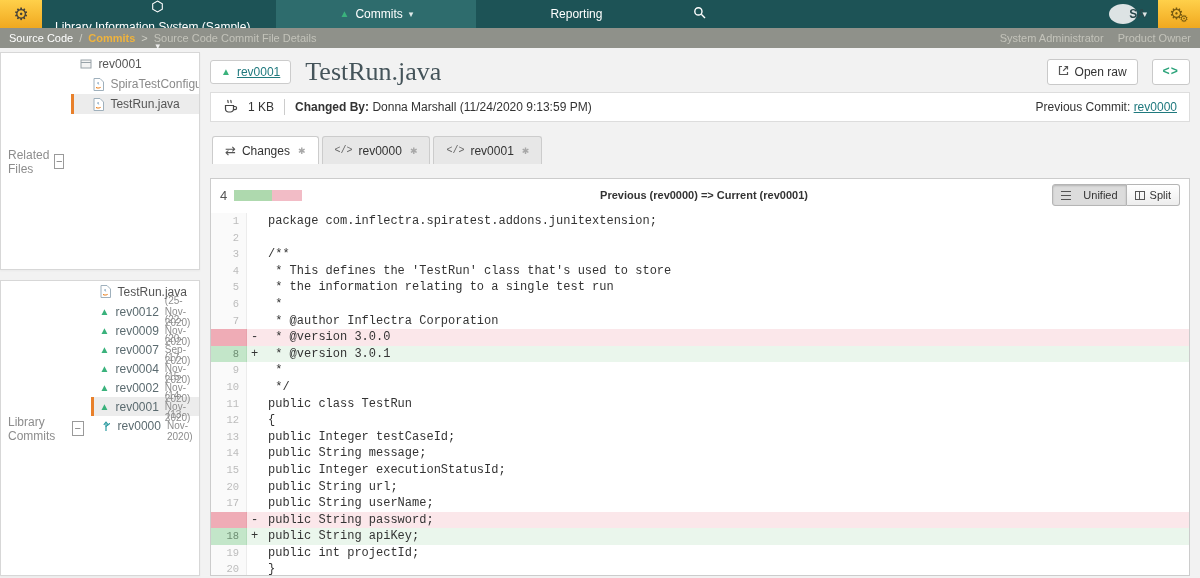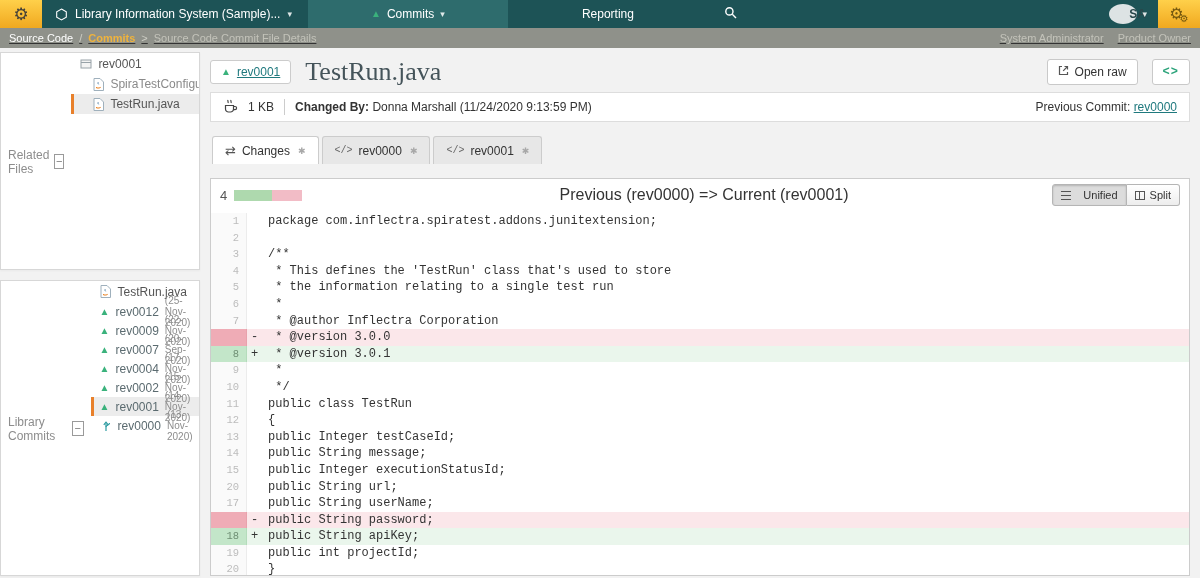--- a/index.html
+++ b/index.html
@@ -10,39 +10,39 @@
   }
   .app { width: 1200px; height: 578px; display: flex; flex-direction: column; }
   .spacer { flex: 1; }
 
   
   .topnav { height: 28px; flex: 0 0 auto; background: var(--nav-bg, #1d5356);
     display: flex; align-items: stretch; color: #fff; font-size: 12px; }
   .logo { width: 42px; background: linear-gradient(180deg, #ffd04a, #f0a81f);
     display: flex; align-items: center; justify-content: center; cursor: pointer; }
   .logo-glyph { color: #454138; font-size: 17px; line-height: 1; }
-  .workspace { display: flex; align-items: center; gap: 7px; padding: 0 16px 0 13px; cursor: pointer; }
+  .workspace { display: flex; align-items: center; gap: 7px; padding: 0 16px 0 13px; cursor: pointer; flex-direction: column; }
   .hex-ic { display: flex; }
   .caret { font-size: 9px; opacity: .85; }
   .navtab { width: 200px; display: flex; align-items: center; justify-content: center;
     gap: 6px; cursor: pointer; }
   .navtab.active { background: var(--nav-active, #2e6c6d); }
   .tri { color: var(--accent-green, #3ab27c); font-size: 10px; line-height: 1; }
   .searchbtn { width: 46px; display: flex; align-items: center; justify-content: center; cursor: pointer; }
   .avatar-wrap { display: flex; align-items: center; gap: 5px; padding: 0 11px; cursor: pointer; }
   .avatar { width: 20px; height: 20px; border-radius: 50%; background: #dde3e4; color: #29474a;
     font-size: 12px; font-weight: bold; display: flex; align-items: center; justify-content: center; padding-left: 28px; }
   .admin { width: 42px; background: linear-gradient(180deg, #ffd04a, #f0a81f);
     display: flex; align-items: center; justify-content: center; cursor: pointer; color: #76590f; }
   .admin .g1 { font-size: 16px; line-height: 1; }
   .admin .g2 { font-size: 10px; line-height: 1; margin: 9px 0 0 -4px; }
 
   
   .breadcrumb { height: 20px; flex: 0 0 auto; background: var(--breadcrumb-bg, #8f918a);
-    display: flex; align-items: center; gap: 6px; padding: 0 9px; font-size: 11px; text-decoration: underline; }
+    display: flex; align-items: center; gap: 6px; padding: 0 9px; font-size: 11px; }
   .bc-root { color: #ffffff; cursor: pointer; }
   .bc-sep { color: #cdcdc4; }
   .bc-section { color: #efb33d; font-weight: bold; cursor: pointer; }
   .bc-page { color: #c3c3ba; }
   .bc-user, .bc-role { color: #c3c3ba; cursor: pointer; }
   .bc-role { margin-left: 8px; text-align: center; }
 
   
   .content { flex: 1; display: flex; gap: 10px; padding: 4px 10px 2px 0; overflow: hidden; }
   .sidebar { width: 200px; flex: 0 0 auto; display: flex; flex-direction: column; gap: 10px; }
@@ -98,22 +98,22 @@
   .star { color: #a8a8a8; font-size: 9px; margin-left: 2px; }
 
   .diff-card { flex: 1; margin-top: 14px; background: #fff; border: 1px solid #ccc;
     display: flex; flex-direction: column; overflow: hidden; }
   .diff-head { position: relative; min-height: 32px; display: flex; align-items: center; padding: 4px 9px; }
   .diff-stats { display: flex; align-items: center; gap: 7px; z-index: 1; }
   .count { font-size: 13px; color: #555; }
   .bar { display: flex; height: 11px; }
   .bar-add { background: #aed9ae; }
   .bar-del { background: #f2bcc6; }
-  .diff-title { position: absolute; left: 8px; right: 0; text-align: center; font-weight: normal;
-    font-size: 16px; color: #333; pointer-events: none; }
+  .diff-title { position: absolute; left: 8px; right: 0; text-align: center; font-weight: bold;
+    font-size: 11px; color: #333; pointer-events: none; }
   .view-toggle { margin-left: auto; display: flex; z-index: 1; }
   .toggle { display: flex; align-items: center; gap: 5px; height: 22px; font-size: 11px;
     padding: 0 8px; border: 1px solid #b5b5b5; background: linear-gradient(#fff, #ededed);
     color: #333; cursor: pointer; }
   .toggle.active { background: #dcdcdc; box-shadow: inset 0 1px 2px rgba(0,0,0,.18); }
   .toggle + .toggle { border-left: none; }
   .toggle:first-child { border-radius: 3px 0 0 3px; gap: 12px; }
   .toggle:last-child { border-radius: 0 3px 3px 0; }
   .ic-unified { width: 10px; height: 9px; display: inline-block;
     background: repeating-linear-gradient(to bottom, #555 0 1px, transparent 1px 4px); }

